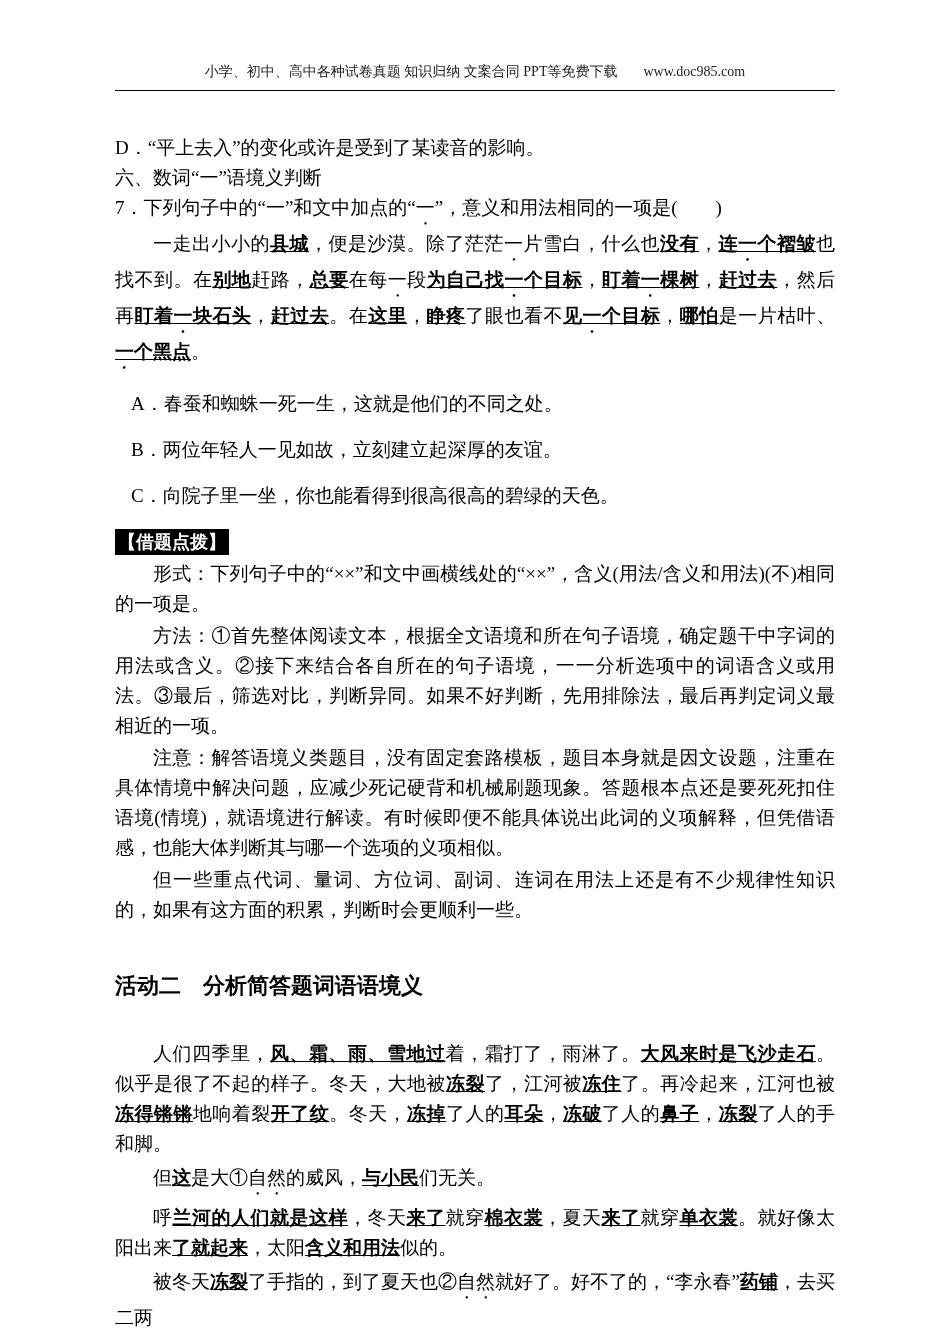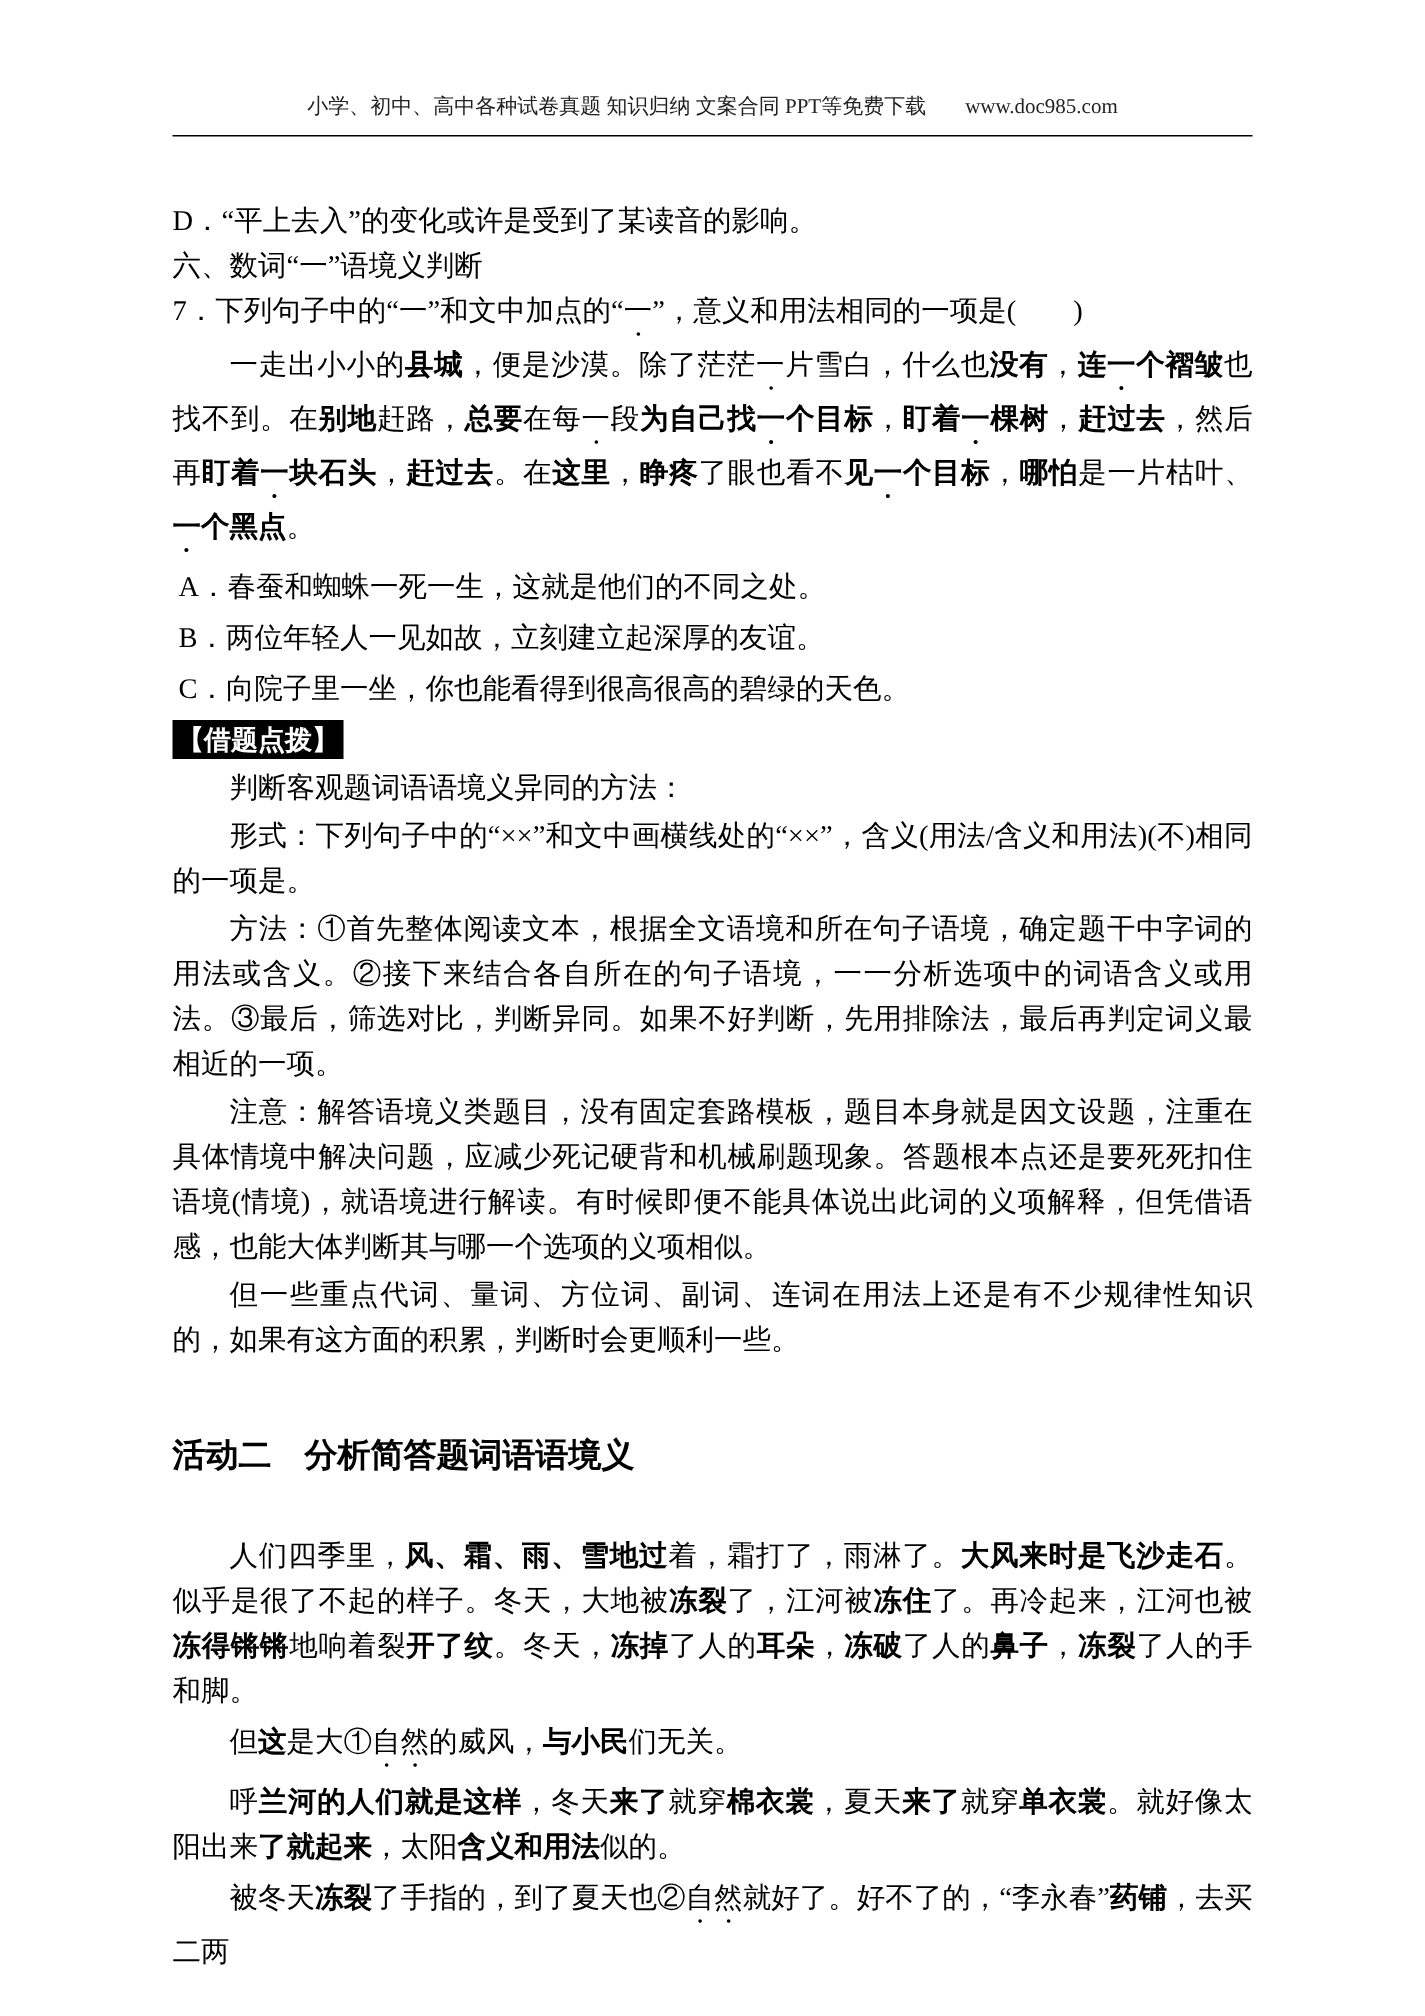--- a/index.html
+++ b/index.html
@@ -24,21 +24,21 @@
     color:#222;
     margin-bottom:8px;
   }
   .rule{
     border:none;
     border-top:1.5px solid #000;
     margin:0 0 42px 0;
   }
   p{margin:0;text-align:justify;}
   .indent{text-indent:2em;}
-  .b{font-weight:bold;}
+  .b{font-weight:bold;text-decoration:underline;}
   .e{
     -webkit-text-emphasis:filled dot;
     text-emphasis:filled dot;
     -webkit-text-emphasis-position:under right;
     text-emphasis-position:under right;
   }
   .tipline{margin:2px 0;}
   .tip-label{
     display:inline-block;
     background:#000;
@@ -55,21 +55,21 @@
     font-size:22px;
     line-height:30px;
     margin:46px 0 38px 0;
   }
   .reading-intro{
     font-family:"Liberation Sans","DejaVu Sans",sans-serif;
     font-weight:bold;
     margin-bottom:14px;
   }
   .rp{margin:4px 0;}
-  .opt{margin:4px;}
+  .opt{margin:16px;}
 </style>
 </head>
 <body>
 
 <div class="page">
 
   <div class="hdr">
     <span>小学、初中、高中各种试卷真题 知识归纳 文案合同 PPT等免费下载</span>
     <span>www.doc985.com</span>
   </div>
@@ -84,21 +84,20 @@
   <p class="indent"><span>一走出小小的</span><span class="b">县城</span><span>，便是沙漠。除了茫茫</span><span class="e">一</span><span>片雪白，什么也</span><span class="b">没有</span><span>，</span><span class="b">连</span><span class="b e">一</span><span class="b">个褶皱</span><span>也找不到。在</span><span class="b">别地</span><span>赶路，</span><span class="b">总要</span><span>在每</span><span class="e">一</span><span>段</span><span class="b">为自己找</span><span class="b e">一</span><span class="b">个目标</span><span>，</span><span class="b">盯着</span><span class="b e">一</span><span class="b">棵树</span><span>，</span><span class="b">赶过去</span><span>，然后再</span><span class="b">盯着</span><span class="b e">一</span><span class="b">块石头</span><span>，</span><span class="b">赶过去</span><span>。在</span><span class="b">这里</span><span>，</span><span class="b">睁疼</span><span>了眼也看不</span><span class="b">见</span><span class="b e">一</span><span class="b">个目标</span><span>，</span><span class="b">哪怕</span><span>是一片枯叶、</span><span class="b e">一</span><span class="b">个黑点</span><span>。</span></p>
 
   <p class="opt">A．春蚕和蜘蛛一死一生，这就是他们的不同之处。</p>
   <p class="opt">B．两位年轻人一见如故，立刻建立起深厚的友谊。</p>
   <p class="opt">C．向院子里一坐，你也能看得到很高很高的碧绿的天色。</p>
 
   <div>
     <span class="tip-label">【借题点拨】</span>
   </div>
 
-  <p class="indent tipline">判断客观题词语语境义异同的方法：</p>
   <p class="indent tipline">形式：下列句子中的“××”和文中画横线处的“××”，含义(用法/含义和用法)(不)相同的一项是。</p>
   <p class="indent tipline">方法：①首先整体阅读文本，根据全文语境和所在句子语境，确定题干中字词的用法或含义。②接下来结合各自所在的句子语境，一一分析选项中的词语含义或用法。③最后，筛选对比，判断异同。如果不好判断，先用排除法，最后再判定词义最相近的一项。</p>
   <p class="indent tipline">注意：解答语境义类题目，没有固定套路模板，题目本身就是因文设题，注重在具体情境中解决问题，应减少死记硬背和机械刷题现象。答题根本点还是要死死扣住语境(情境)，就语境进行解读。有时候即便不能具体说出此词的义项解释，但凭借语感，也能大体判断其与哪一个选项的义项相似。</p>
   <p class="indent tipline">但一些重点代词、量词、方位词、副词、连词在用法上还是有不少规律性知识的，如果有这方面的积累，判断时会更顺利一些。</p>
 
   <div class="activity">活动二　分析简答题词语语境义</div>
 
 
   <p class="indent rp"><span>人们四季里，</span><span class="b">风、霜、雨、雪地过</span><span>着，霜打了，雨淋了。</span><span class="b">大风来时是飞沙走石</span><span>。似乎是很了不起的样子。冬天，大地被</span><span class="b">冻裂</span><span>了，江河被</span><span class="b">冻住</span><span>了。再冷起来，江河也被</span><span class="b">冻得锵锵</span><span>地响着裂</span><span class="b">开了纹</span><span>。冬天，</span><span class="b">冻掉</span><span>了人的</span><span class="b">耳朵</span><span>，</span><span class="b">冻破</span><span>了人的</span><span class="b">鼻子</span><span>，</span><span class="b">冻裂</span><span>了人的手和脚。</span></p>
   <p class="indent rp"><span>但</span><span class="b">这</span><span>是大①</span><span class="e">自然</span><span>的威风，</span><span class="b">与小民</span><span>们无关。</span></p>

